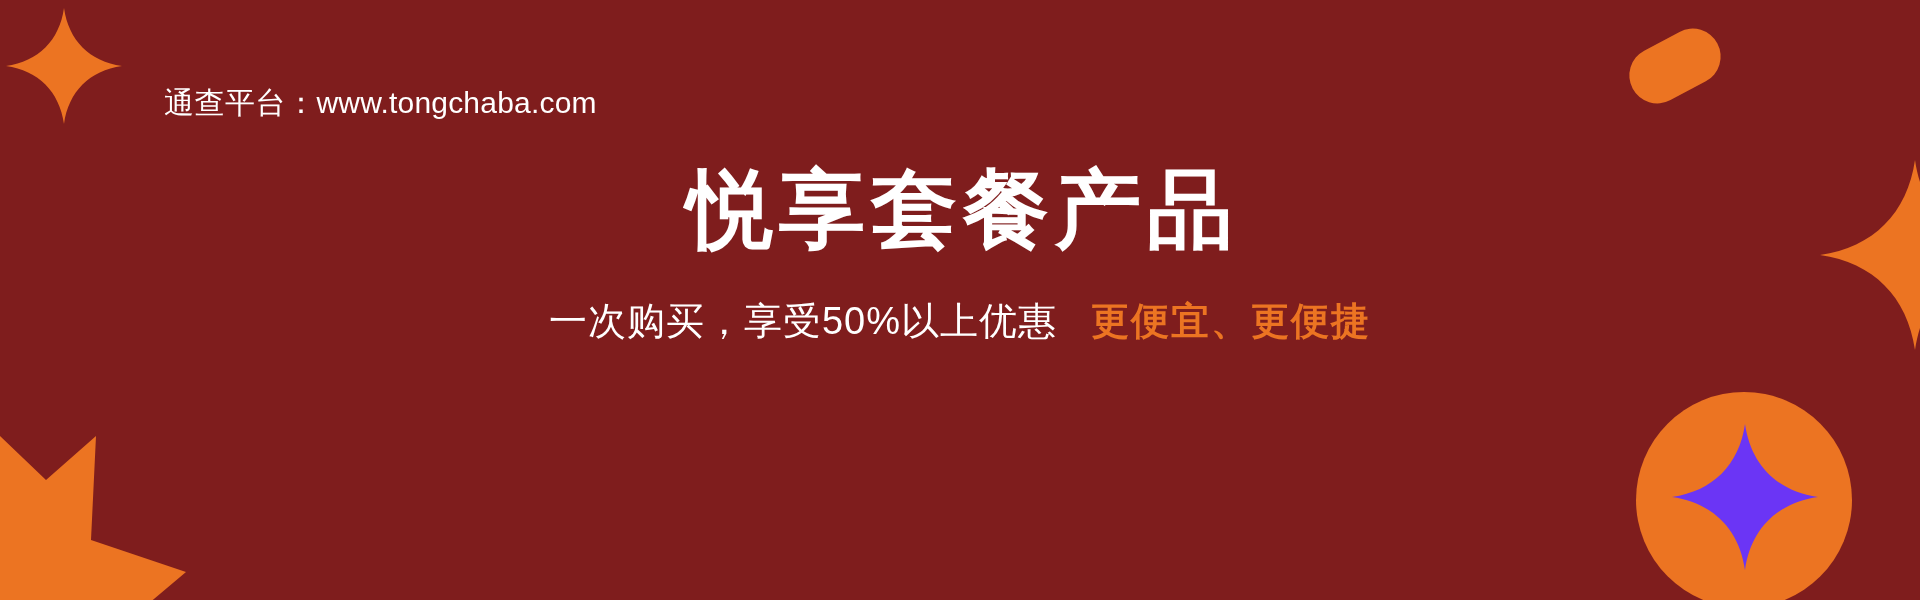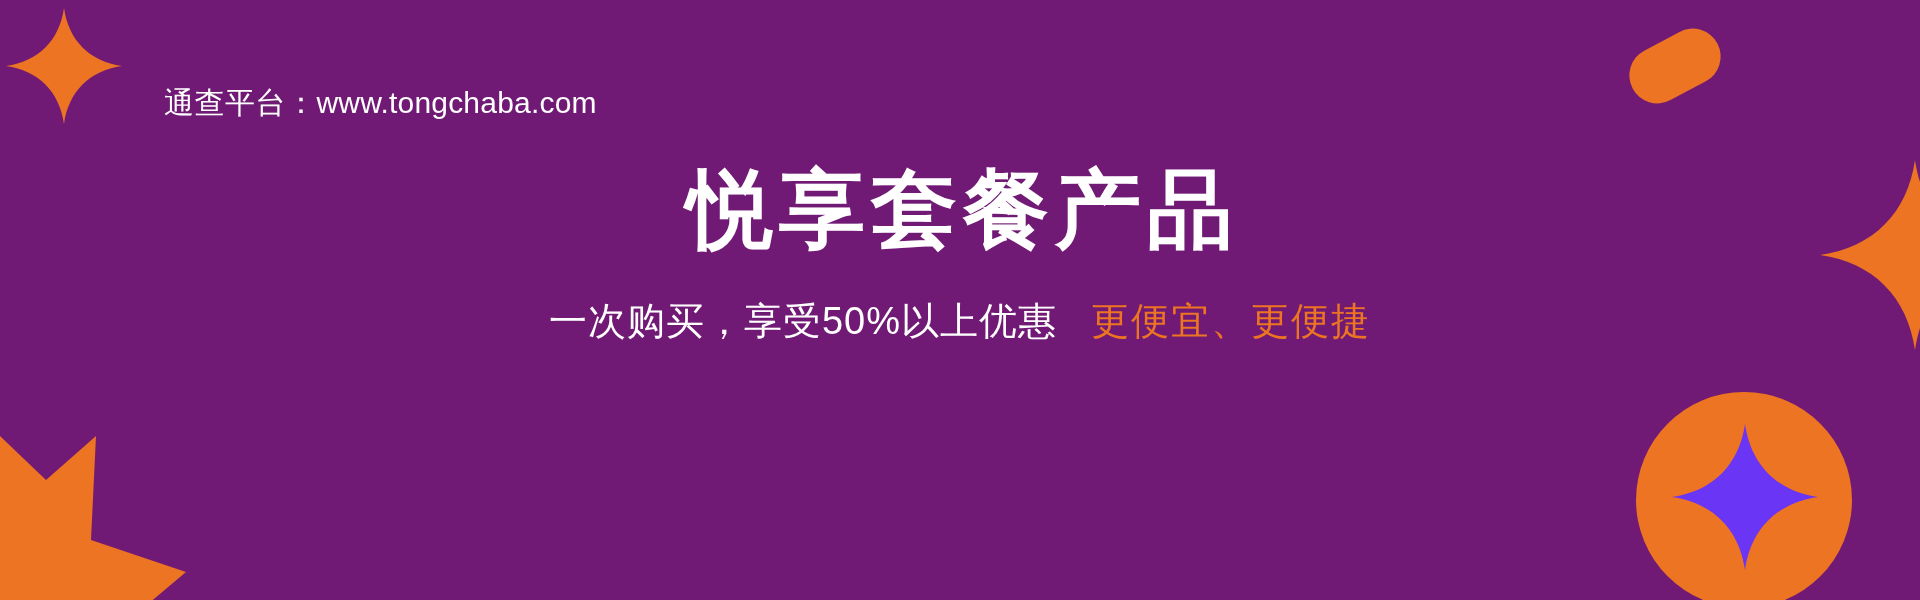--- a/index.html
+++ b/index.html
@@ -5,21 +5,21 @@
   html, body {
     margin: 0;
     padding: 0;
     background: #ffffff;
   }
   #banner {
     position: relative;
     width: 1920px;
     height: 600px;
     overflow: hidden;
-    background: #701a75;
+    background: #7f1d1d;
     font-family: "Liberation Sans", "DejaVu Sans", sans-serif;
   }
 
   
   .deco {
     position: absolute;
     pointer-events: none;
   }
 
   
@@ -126,21 +126,21 @@
   #subline .sub-plain {
     font-size: 38px;
     color: #ffffff;
     letter-spacing: 1px;
     font-weight: 400;
     vertical-align: middle;
   }
   #subline .sub-accent {
     font-size: 38px;
     color: #ec7422;
-    font-weight: 400;
+    font-weight: 700;
     letter-spacing: 2px;
     margin-left: 34px;
     vertical-align: middle;
   }
 </style>
 </head>
 <body>
 
 <div id="banner">
 

